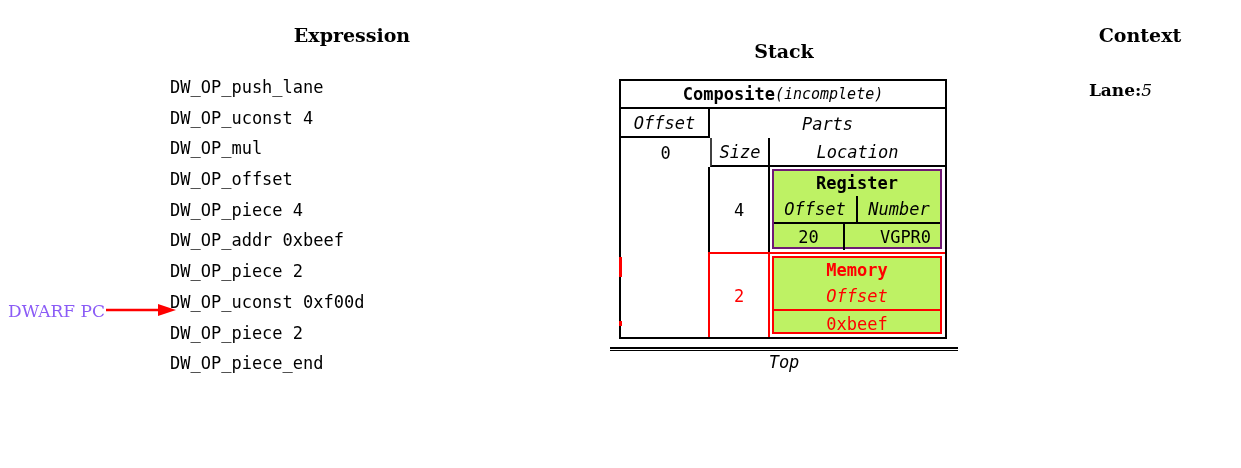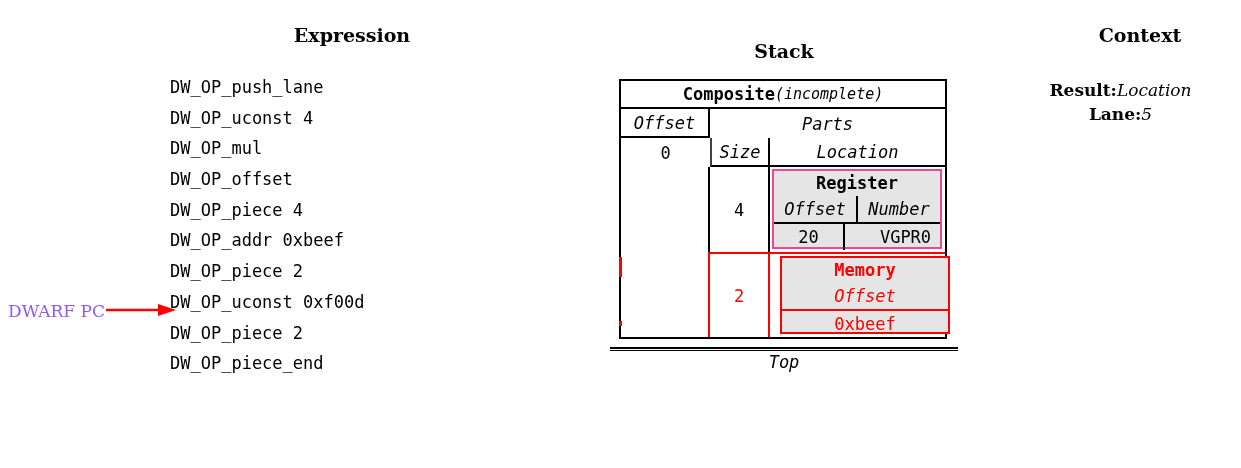--- a/index.html
+++ b/index.html
@@ -136,25 +136,25 @@
   #part-row-memory .p-offset { border-right-color: #ff0000; }
   #part-row-memory .p-size   {
     border-right-color: #ff0000;
     border-top: 2px solid #ff0000;
     color: #ff0000;
   }
   #part-row-memory .p-loc { border-top: 2px solid #ff0000; }
 
   
   .loc-box {
-    border: 2px solid #ec4899;
+    border: 2px solid #701a75;
     box-sizing: border-box;
     width: 100%;
     height: 100%;
-    background: #e5e5e5;
+    background: #bef264;
   }
   .loc-box .lb-title {
     font-weight: bold;
     font-size: 17px;
     text-align: center;
     height: 25px;
     line-height: 25px;
     white-space: pre;
     font-family: "DejaVu Sans Mono", monospace;
   }
@@ -167,21 +167,21 @@
     display: flex;
     align-items: center;
     justify-content: center;
     white-space: pre;
     box-sizing: border-box;
   }
   .loc-box .lb-cell.div { border-right: 2px solid #000; }
   .loc-box .lb-cell.ital { font-style: italic; }
 
   
-  #memory-box { border-color: #ff0000; color: #ff0000; margin-left: 8px; }
+  #memory-box { border-color: #ff0000; color: #ff0000; }
   #memory-box .lb-val-row { border-top-color: #ff0000; }
 
   
   .red-tick {
     position: absolute;
     width: 3px;
     background: #ff0000;
   }
 
   
@@ -308,18 +308,15 @@
       </div>
     </div>
   </div>
 </div>
 
 <div id="stack-bottom-rule"></div>
 <div id="stack-top-label">Top</div>
 
 <div id="context-body">
   <div class="ctx-line">
-    <span class="ctx-key">Result:</span><span class="ctx-val">Location</span>
-  </div>
-  <div class="ctx-line">
     <span class="ctx-key">Lane:</span><span class="ctx-val">5</span>
   </div>
 </div>
 
 </body></html>

